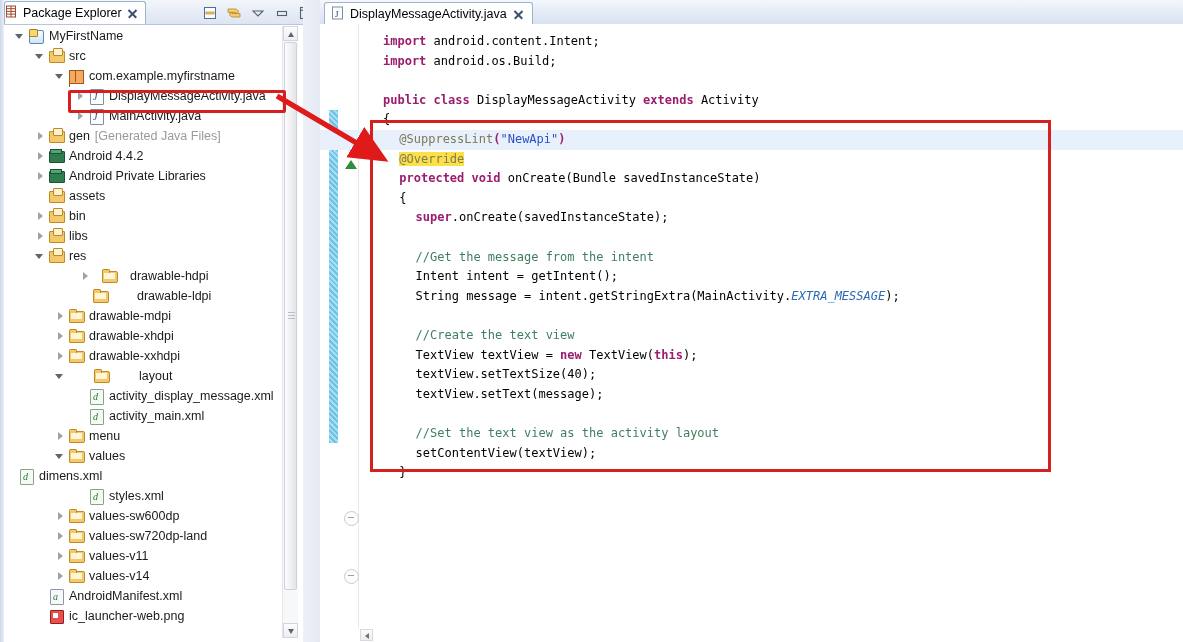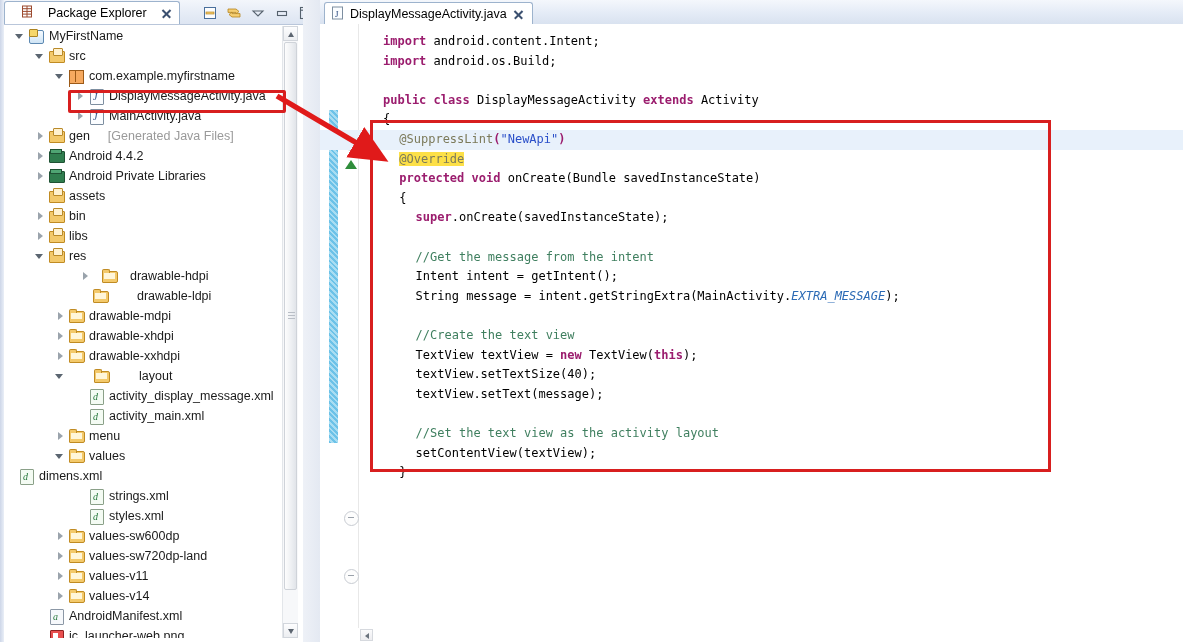--- a/index.html
+++ b/index.html
@@ -19,21 +19,21 @@
   }
   #left-edge{position:absolute;left:0;top:0;width:4px;height:642px;
     background:linear-gradient(to right,#cdd6e8,#eaeff7);}
   #left-tabstrip{
     position:absolute;left:4px;top:0;width:316px;height:24px;
     background:linear-gradient(to bottom,#f3f6fb 0%,#e6ecf6 55%,#dde5f2 100%);
     border-bottom:1px solid #b9c6da;
   }
   #left-tab{
     position:absolute;left:4px;top:1px;height:22px;
-    display:flex;align-items:center;gap:14px;padding:0 7px 0 16px;
+    display:flex;align-items:center;gap:5px;padding:0 7px 0 0;
     background:#ffffff;
     border:1px solid #9db3cd;border-bottom:none;
     border-radius:3px 3px 0 0;
     box-shadow:inset 0 -1px 0 #fff;
   }
   #left-tab .tab-title{font-size:12.5px;color:#000;white-space:nowrap;}
   .ve-icon{display:inline-block;vertical-align:middle;}
 
   #explorer-toolbar{
     position:absolute;right:6px;top:3px;height:20px;
@@ -53,21 +53,21 @@
   .twist.closed::before{
     content:"";position:absolute;left:3px;top:1px;
     border-left:5px solid #9aa3ac;border-top:4.5px solid transparent;border-bottom:4.5px solid transparent;
   }
   .twist.open::before{
     content:"";position:absolute;left:0px;top:3px;
     border-top:5px solid #5a6570;border-left:4.5px solid transparent;border-right:4.5px solid transparent;
   }
   .ticon{width:17px;height:16px;flex:0 0 17px;margin-right:4px;position:relative;}
   .tlabel{line-height:16px;}
-  .tmuted{color:#9a9a9a;margin-left:18px;}
+  .tmuted{color:#9a9a9a;margin-left:5px;}
 
   
   .ic-folder{position:absolute;left:1px;top:3px;width:14px;height:10px;
     background:#f3c96b;border:1px solid #c08b23;border-radius:1px 2px 2px 1px;}
   .ic-folder::before{content:"";position:absolute;left:-1px;top:-3px;width:6px;height:3px;
     background:#f3c96b;border:1px solid #c08b23;border-bottom:none;border-radius:2px 2px 0 0;}
   .ic-folder::after{content:"";position:absolute;left:1px;top:1px;width:11px;height:6px;
     background:#fff6da;}
   
   .ic-srcfolder{position:absolute;left:1px;top:3px;width:14px;height:10px;
@@ -405,27 +405,20 @@
             <i class="ic-folder"></i>
           </span>
           <span class="tlabel">values</span>
         </div>
         <div class="trow" style="">
           <span class="twist "></span>
           <span class="ticon">
             <i class="ic-xml"></i>
           </span>
           <span class="tlabel">dimens.xml</span>
-        </div>
-        <div class="trow" style="padding-left: 70px;">
-          <span class="twist "></span>
-          <span class="ticon">
-            <i class="ic-xml"></i>
-          </span>
-          <span class="tlabel">strings.xml</span>
         </div>
         <div class="trow" style="padding-left: 70px;">
           <span class="twist "></span>
           <span class="ticon">
             <i class="ic-xml"></i>
           </span>
           <span class="tlabel">styles.xml</span>
         </div>
         <div class="trow" style="padding-left: 50px;">
           <span class="twist closed"></span>

